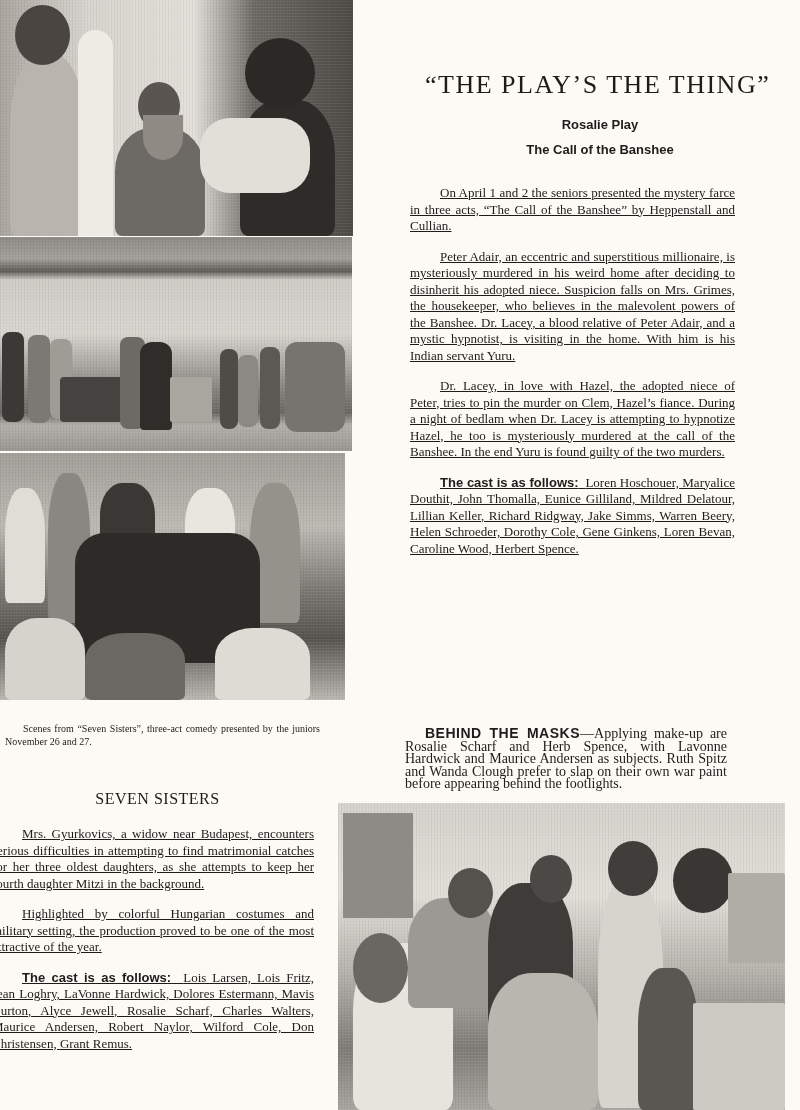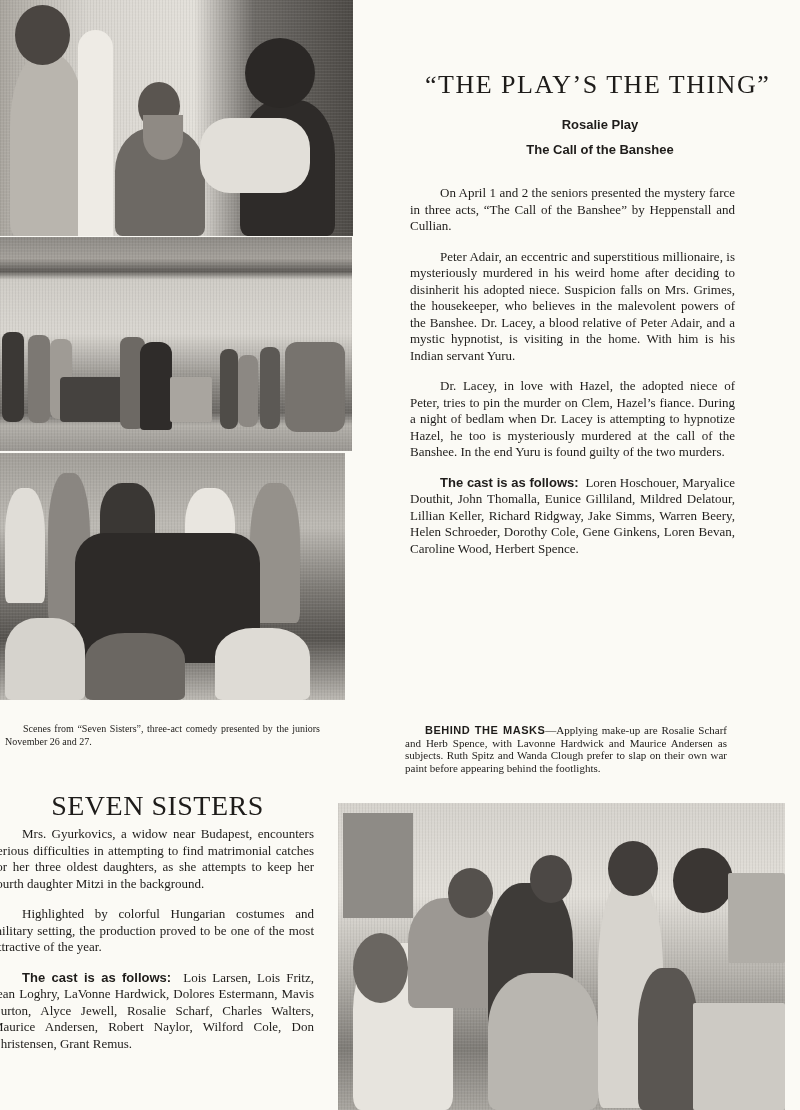--- a/index.html
+++ b/index.html
@@ -44,40 +44,40 @@
   .subhead {
     position: absolute; width: 400px; left: 400px; text-align: center;
     font-family: "Liberation Sans", "DejaVu Sans", sans-serif;
     font-weight: bold; font-size: 13px; margin: 0;
   }
   #subhead-1 { top: 117px; }
   #subhead-2 { top: 142px; text-align: center; }
 
   .para {
     font-size: 13px; line-height: 16.5px; text-align: justify;
-    text-indent: 30px; margin: 0;
+    text-indent: 30px; margin: 0; text-decoration: underline;
   }
   .para .lead {
     font-family: "Liberation Sans", "DejaVu Sans", sans-serif; font-weight: bold;
   }
   #banshee-body { left: 410px; top: 185px; width: 325px; }
   #banshee-body .para { margin-bottom: 14px; }
 
   #seven-caption {
     left: 5px; top: 712px; width: 315px; font-size: 10px; line-height: 13px;
     text-align: justify; text-indent: 18px;
   }
   #masks-caption {
-    left: 405px; top: 713px; width: 322px; font-size: 11px; line-height: 12.5px;
+    left: 405px; top: 713px; width: 322px; font-size: 14px; line-height: 12.5px;
     text-align: justify; text-indent: 20px;
   }
   #masks-caption .lead { font-family: "Liberation Sans", "DejaVu Sans", sans-serif; font-weight: bold; letter-spacing: 0.5px; }
 
   #seven-title {
-    left: 0; top: 790px; width: 315px; text-align: center; font-size: 28px;
+    left: 0; top: 790px; width: 315px; text-align: center; font-size: 16px;
     font-weight: normal; margin: 0; letter-spacing: 0.5px; padding-left: 0px;
   }
   #seven-body { left: -8px; top: 826px; width: 322px; }
   #seven-body .para { margin-bottom: 14px; }
 </style>
 </head>
 <body>
 
 <div class="photo" id="photo-banshee">
   <div class="grain"></div>

